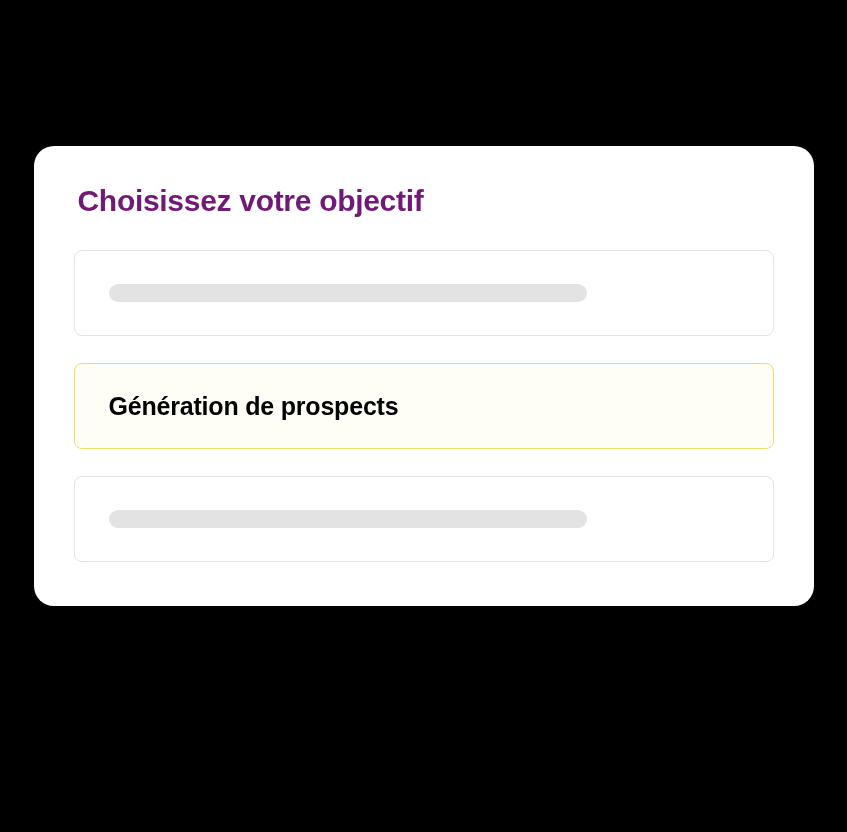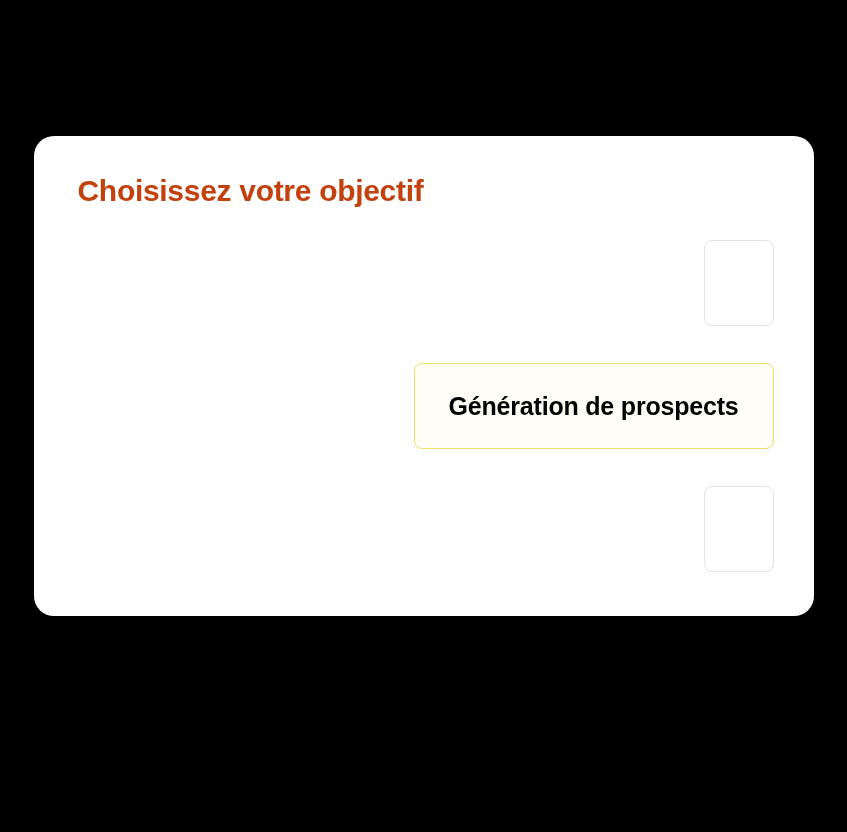--- a/index.html
+++ b/index.html
@@ -21,30 +21,29 @@
       width: 780px;
       background: #fff;
       border-radius: 20px;
       padding: 38px 40px 44px 40px;
       box-shadow: 0 14px 28px rgba(0,0,0,0.4);
       margin-top: -120px;
     }
     .card-title {
       font-size: 30px;
       font-weight: 700;
-      color: #c2410c;
+      color: #701a75;
       letter-spacing: -0.3px;
       margin-bottom: 32px;
       margin-left: 4px;
     }
     .options {
       display: flex;
       flex-direction: column;
-      gap: 37px;
-      align-items: flex-end;
+      gap: 27px;
     }
     .option {
       height: 86px;
       border: 1.5px solid #e3e3e3;
       border-radius: 8px;
       display: flex;
       align-items: center;
       padding: 0 34px;
       cursor: pointer;
       background: #fff;

